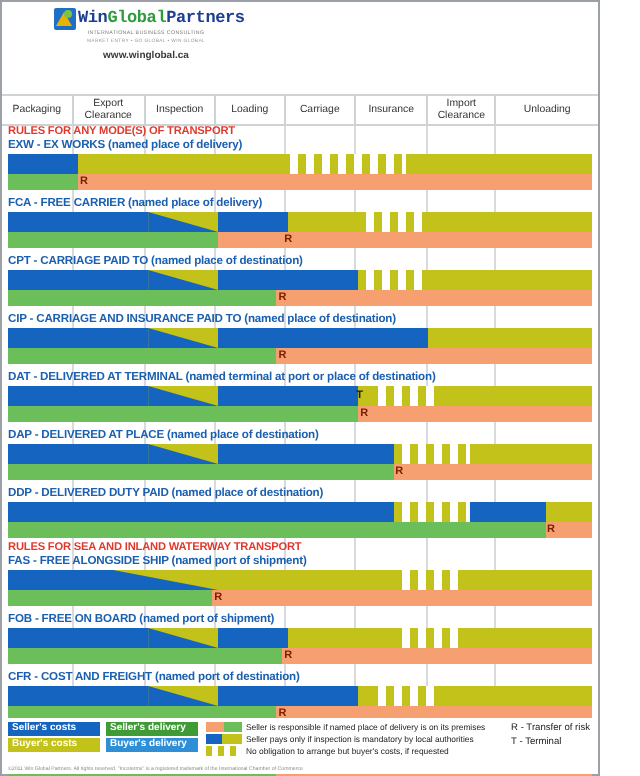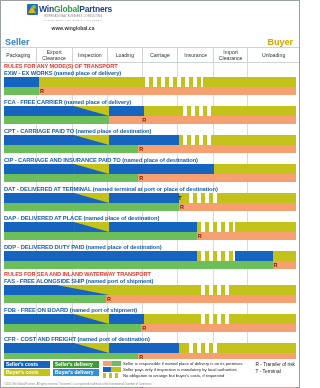--- a/index.html
+++ b/index.html
@@ -44,21 +44,21 @@
     border-right:4px solid transparent;
     border-bottom:7px solid #e8b400;
   }
   .logo-mark:after{
     content:"";position:absolute;left:5px;top:1px;
     width:4px;height:4px;border-radius:50%;
     background:#7ec242;
   }
   .logo-word{
     font-size:8.5px;font-weight:bold;letter-spacing:-0.2px;
-    white-space:nowrap;line-height:11px;
+    white-space:nowrap;line-height:11px;font-family:Liberation Mono, monospace;
   }
   .lw1{color:#1c3f94;}
   .lw2{color:#2e9c3e;}
   .lw3{color:#1c3f94;}
   .logo-tag{
     font-size:2.6px;color:#7a7a7a;letter-spacing:0.2px;
     white-space:nowrap;margin-top:0px;line-height:4px;
   }
   .logo-tag2{
     font-size:2.4px;color:#9a9a9a;letter-spacing:0.2px;
@@ -239,24 +239,20 @@
       <div class="logo-row">
         <span class="logo-mark"></span>
         <span class="logo-word"><span class="lw1">Win</span><span class="lw2">Global</span><span class="lw3">Partners</span></span>
       </div>
       <div class="logo-tag">INTERNATIONAL BUSINESS CONSULTING</div>
       <div class="logo-tag2">MARKET ENTRY  •  GO GLOBAL  •  WIN GLOBAL</div>
       <div class="logo-url">www.winglobal.ca</div>
     </div>
   </div>
 
-  <div class="party-band">
-    <span class="party-seller">Seller</span>
-    <span class="party-buyer">Buyer</span>
-  </div>
 
   <div class="colhead" id="colhead">
       <div class="cell" style="width: 12%;">Packaging</div>
       <div class="cell" style="width: 12%;">Export Clearance</div>
       <div class="cell" style="width: 12%;">Inspection</div>
       <div class="cell" style="width: 11.5%;">Loading</div>
       <div class="cell" style="width: 12%;">Carriage</div>
       <div class="cell" style="width: 12%;">Insurance</div>
       <div class="cell" style="width: 11.5%;">Import Clearance</div>
       <div class="cell" style="width: 17%;">Unloading</div>

